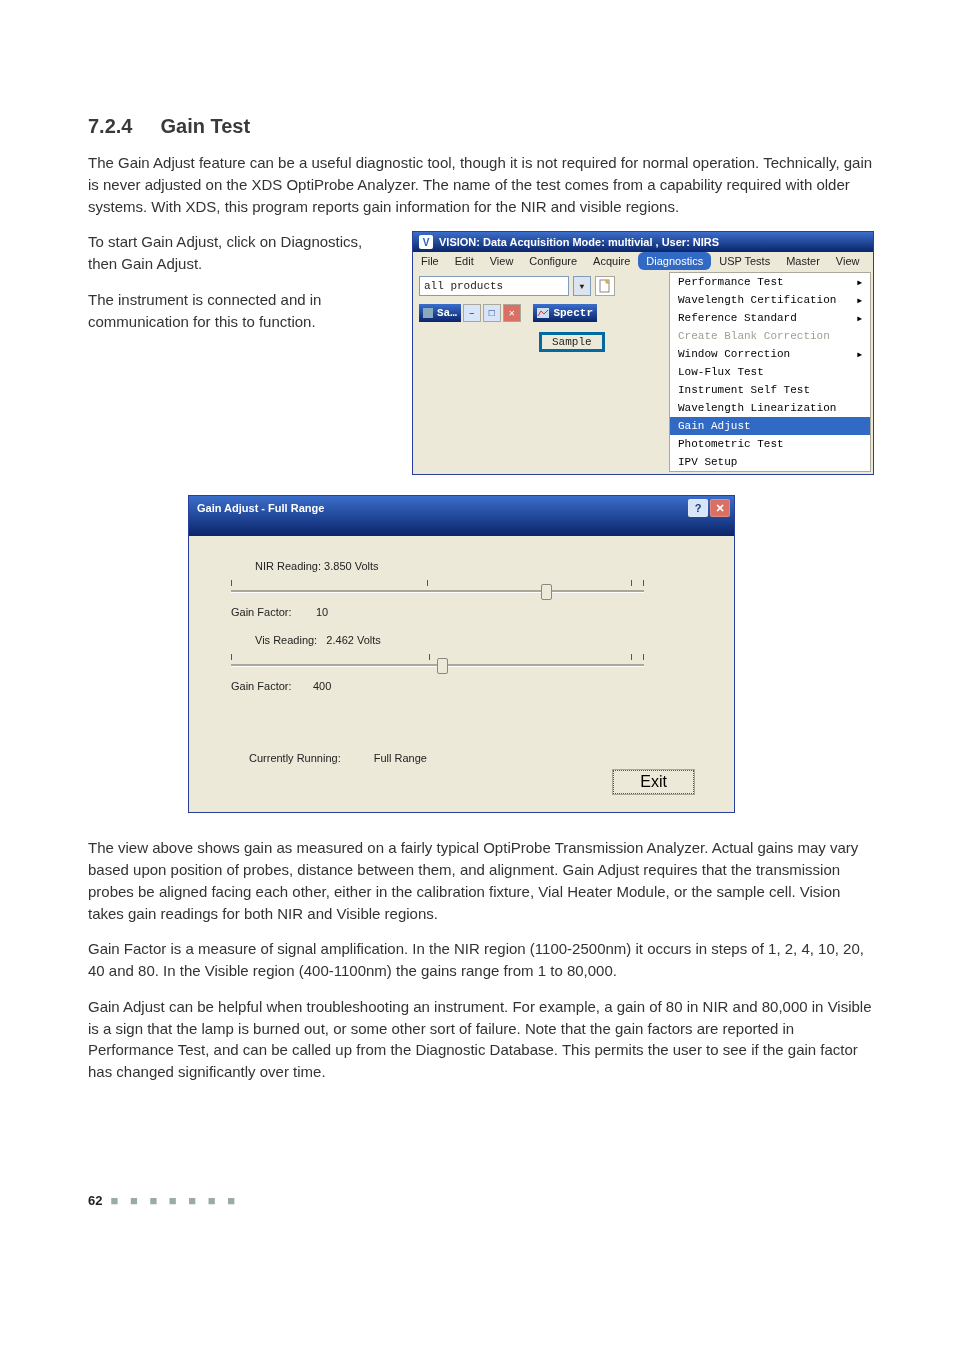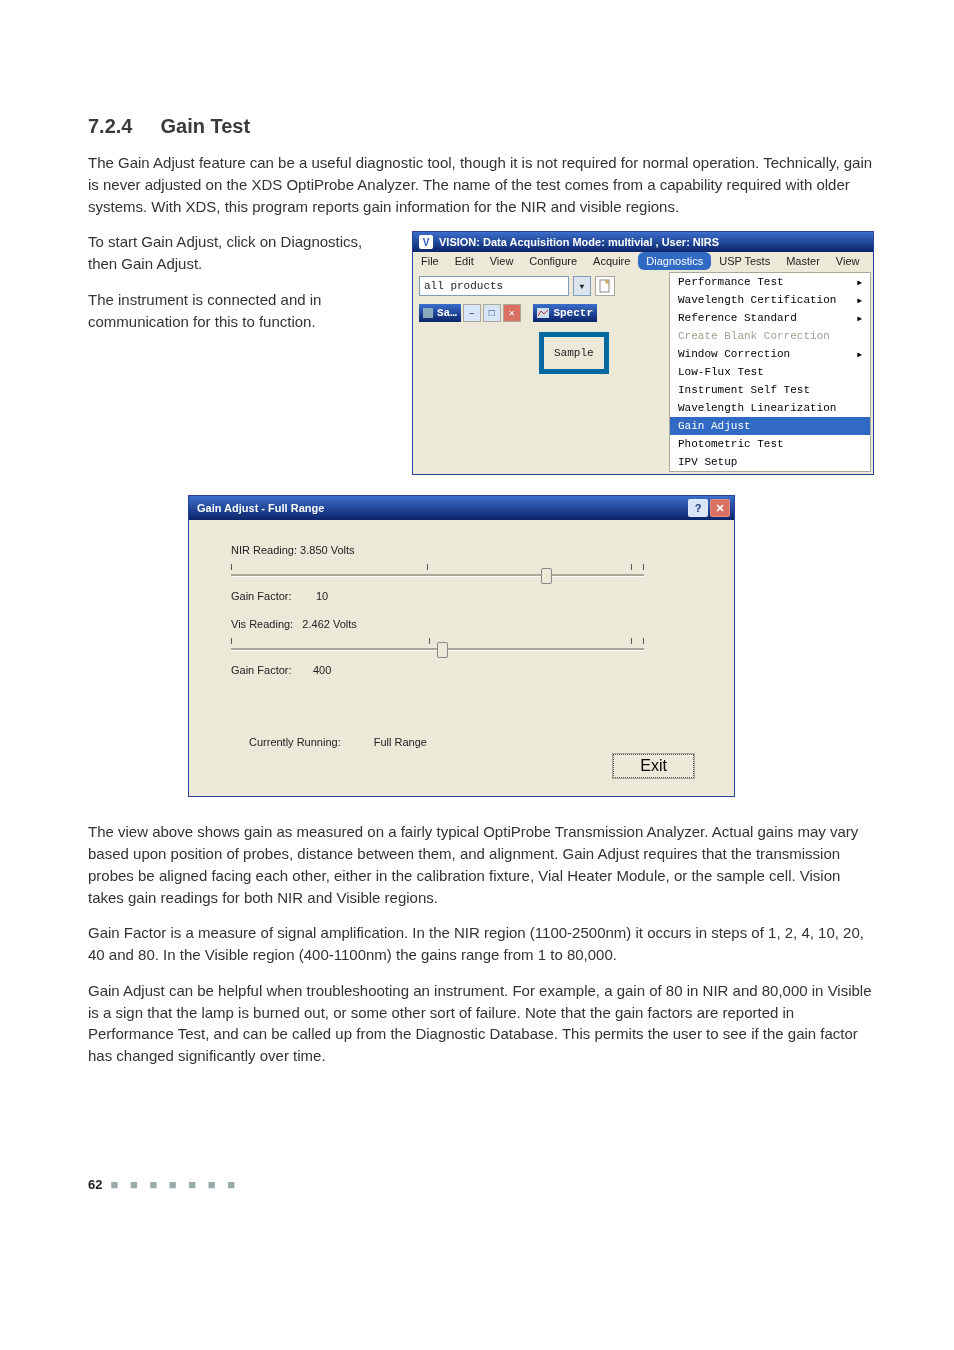--- a/index.html
+++ b/index.html
@@ -94,21 +94,21 @@
   .swbtn { width:16px;height:16px;border:1px solid #aca899;background:#d8e4f8;
     display:flex;align-items:center;justify-content:center;font-size:10px;color:#1b3b7a;}
   .swbtn.close { background:#d97063; color:#fff; }
   .spectr-pill {
     margin-left:6px; background:linear-gradient(#3b6ecb,#0a246a); color:#fff;
     padding:2px 4px; font-weight:700; display:inline-flex;align-items:center;gap:4px;
     height:14px;
   }
   .sample-btn {
     margin-top:10px; margin-left:120px;
-    border:5px solid #0369a1; background:#ece9d8; padding:10px 10px; font-size:11px;
+    border:3px solid #0369a1; background:#ece9d8; padding:1px 10px; font-size:11px;
     display:inline-block;
     text-align:center;
   }
   .diag-menu {
     width:200px; border:1px solid #aca899; background:#fff; margin:2px 2px 2px 0;
   }
   .diag-menu .ditem {
     padding:3px 8px; display:flex; justify-content:space-between; align-items:center;
     font-size:11px; color:#000;
   }
@@ -118,29 +118,29 @@
 
   
   .gain-dialog {
     width:545px; margin: 0 0 24px 100px;
     border:1px solid #2a3f9a; background:#ece9d8;
     font-family: Tahoma, Arial, sans-serif; font-size:11px;
   }
   .gain-title {
     background:linear-gradient(#3b6ecb,#0a246a); color:#fff; font-weight:700;
     display:flex; align-items:center; justify-content:space-between;
-    padding:3px 4px 3px 8px;
+    padding:3px 4px 19px 8px;
   }
   .gain-title .right { display:flex; gap:2px; }
   .gtbtn { width:18px;height:16px;border:1px solid #fff3; background:#d8e4f8;
     display:flex;align-items:center;justify-content:center;font-size:11px;color:#1b3b7a;border-radius:2px;}
   .gtbtn.help{ font-weight:700;}
   .gtbtn.close{ background:#d97063;color:#fff;}
   .gain-body { padding: 24px 30px 18px 42px; }
-  .reading-line { margin-bottom:6px; }
+  .reading-line { margin-bottom:6px;margin-left:24px; }
   .slider {
     position:relative; height:20px; margin-bottom:8px;
   }
   .slider .track {
     position:absolute; left:0; right:60px; top:12px; height:2px;
     background:#aca899; border-bottom:1px solid #fff;
   }
   .slider .tick { position:absolute; top:2px; width:1px; height:6px; background:#555;}
   .slider .thumb {
     position:absolute; top:6px; width:9px; height:14px; background:#ece9d8;

